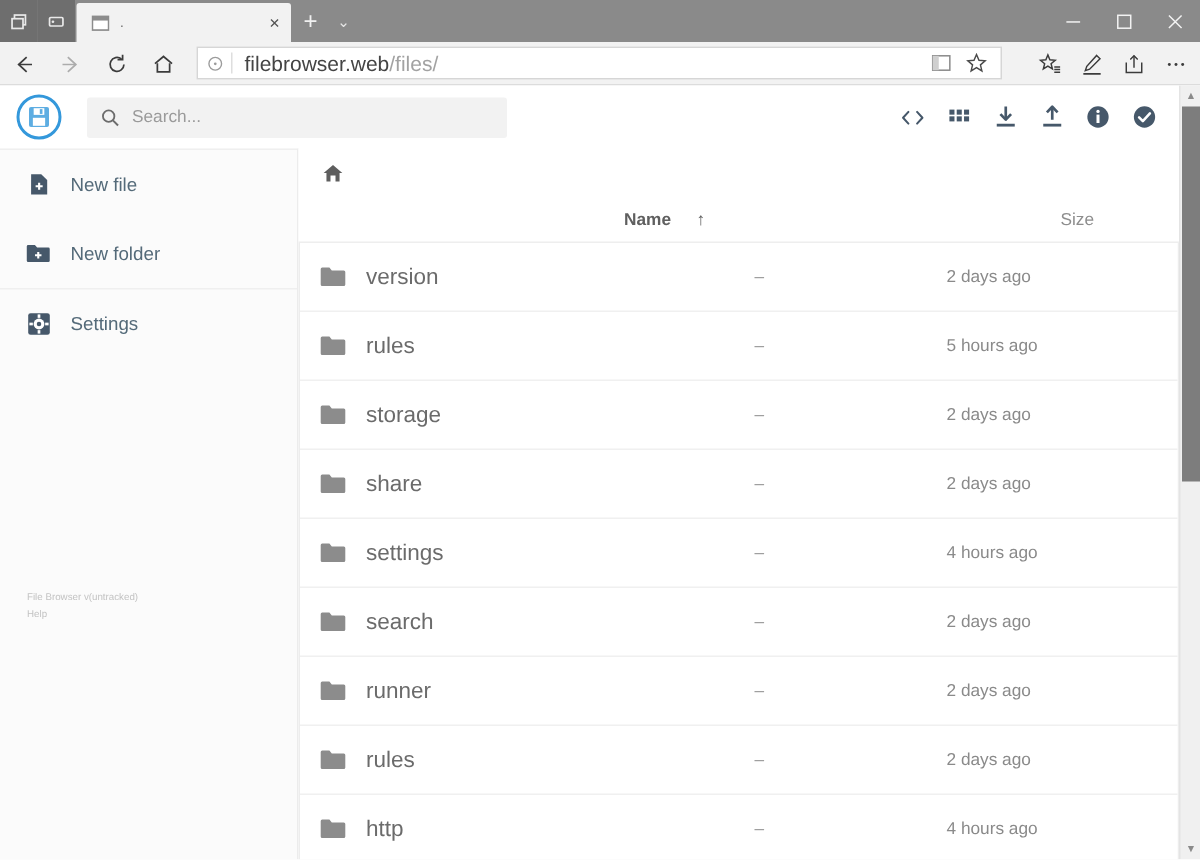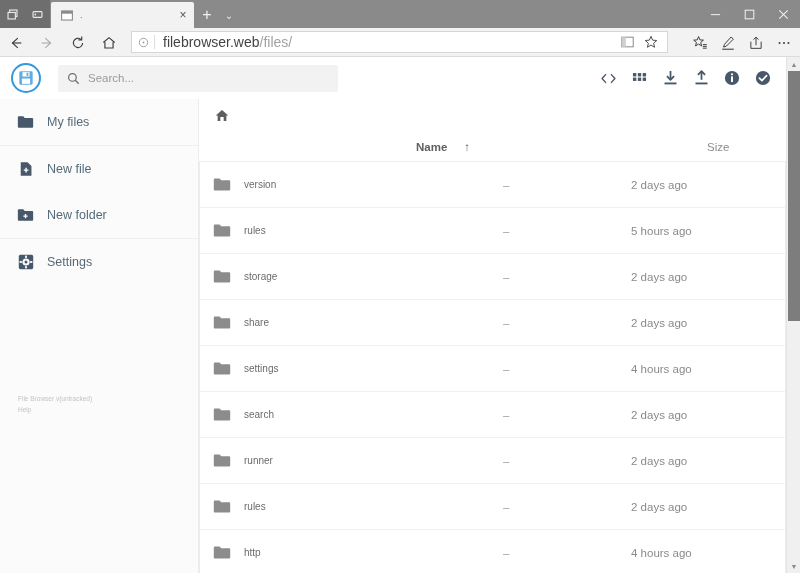--- a/index.html
+++ b/index.html
@@ -229,21 +229,21 @@
     position: relative;
     background: #ffffff;
   }
   .row-ico {
     position: absolute; left: 12px;
     width: 20px; height: 20px;
     display: flex; align-items: center; justify-content: center;
   }
   .row-name {
     position: absolute; left: 44px;
-    font-size: 10px; color: #6b6b6b;
+    font-size: 15px; color: #6b6b6b;
   }
   .row-size {
     position: absolute; left: 303px;
     font-size: 11.5px; color: #9b9b9b;
   }
   .row-mod {
     position: absolute; left: 431px;
     font-size: 11.5px; color: #8a8a8a;
   }
 
@@ -475,28 +475,20 @@
           <svg width="16" height="16" viewBox="0 0 16 16">
             <circle cx="8" cy="8" r="7.1" fill="#46586a"></circle>
             <path d="M4.4 8.2 L6.9 10.7 L11.6 5.6" fill="none" stroke="#ffffff" stroke-width="1.7" stroke-linecap="round" stroke-linejoin="round"></path>
           </svg>
         </div>
       </div>
     </div>
 
     <div class="sidebar">
 
-      <div class="side-item">
-        <span class="side-ico">
-          <svg width="17" height="14" viewBox="0 0 18 15">
-            <path d="M0.8 2.4 A1 1 0 0 1 1.8 1.4 L6.6 1.4 L8.2 3.3 L16.2 3.3 A1 1 0 0 1 17.2 4.3 L17.2 12.6 A1 1 0 0 1 16.2 13.6 L1.8 13.6 A1 1 0 0 1 0.8 12.6 Z" fill="#46586a"></path>
-          </svg>
-        </span>
-        <span class="side-lbl">My files</span>
-      </div>
 
       <div class="side-div"></div>
 
       <div class="side-item">
         <span class="side-ico">
           <svg width="14" height="16" viewBox="0 0 14 17">
             <path d="M1.4 1.2 L8.6 1.2 L12.8 5.4 L12.8 15.6 L1.4 15.6 Z" fill="#46586a"></path>
             <path d="M7.1 7.2 L7.1 12.2 M4.6 9.7 L9.6 9.7" stroke="#ffffff" stroke-width="1.5"></path>
           </svg>
         </span>

